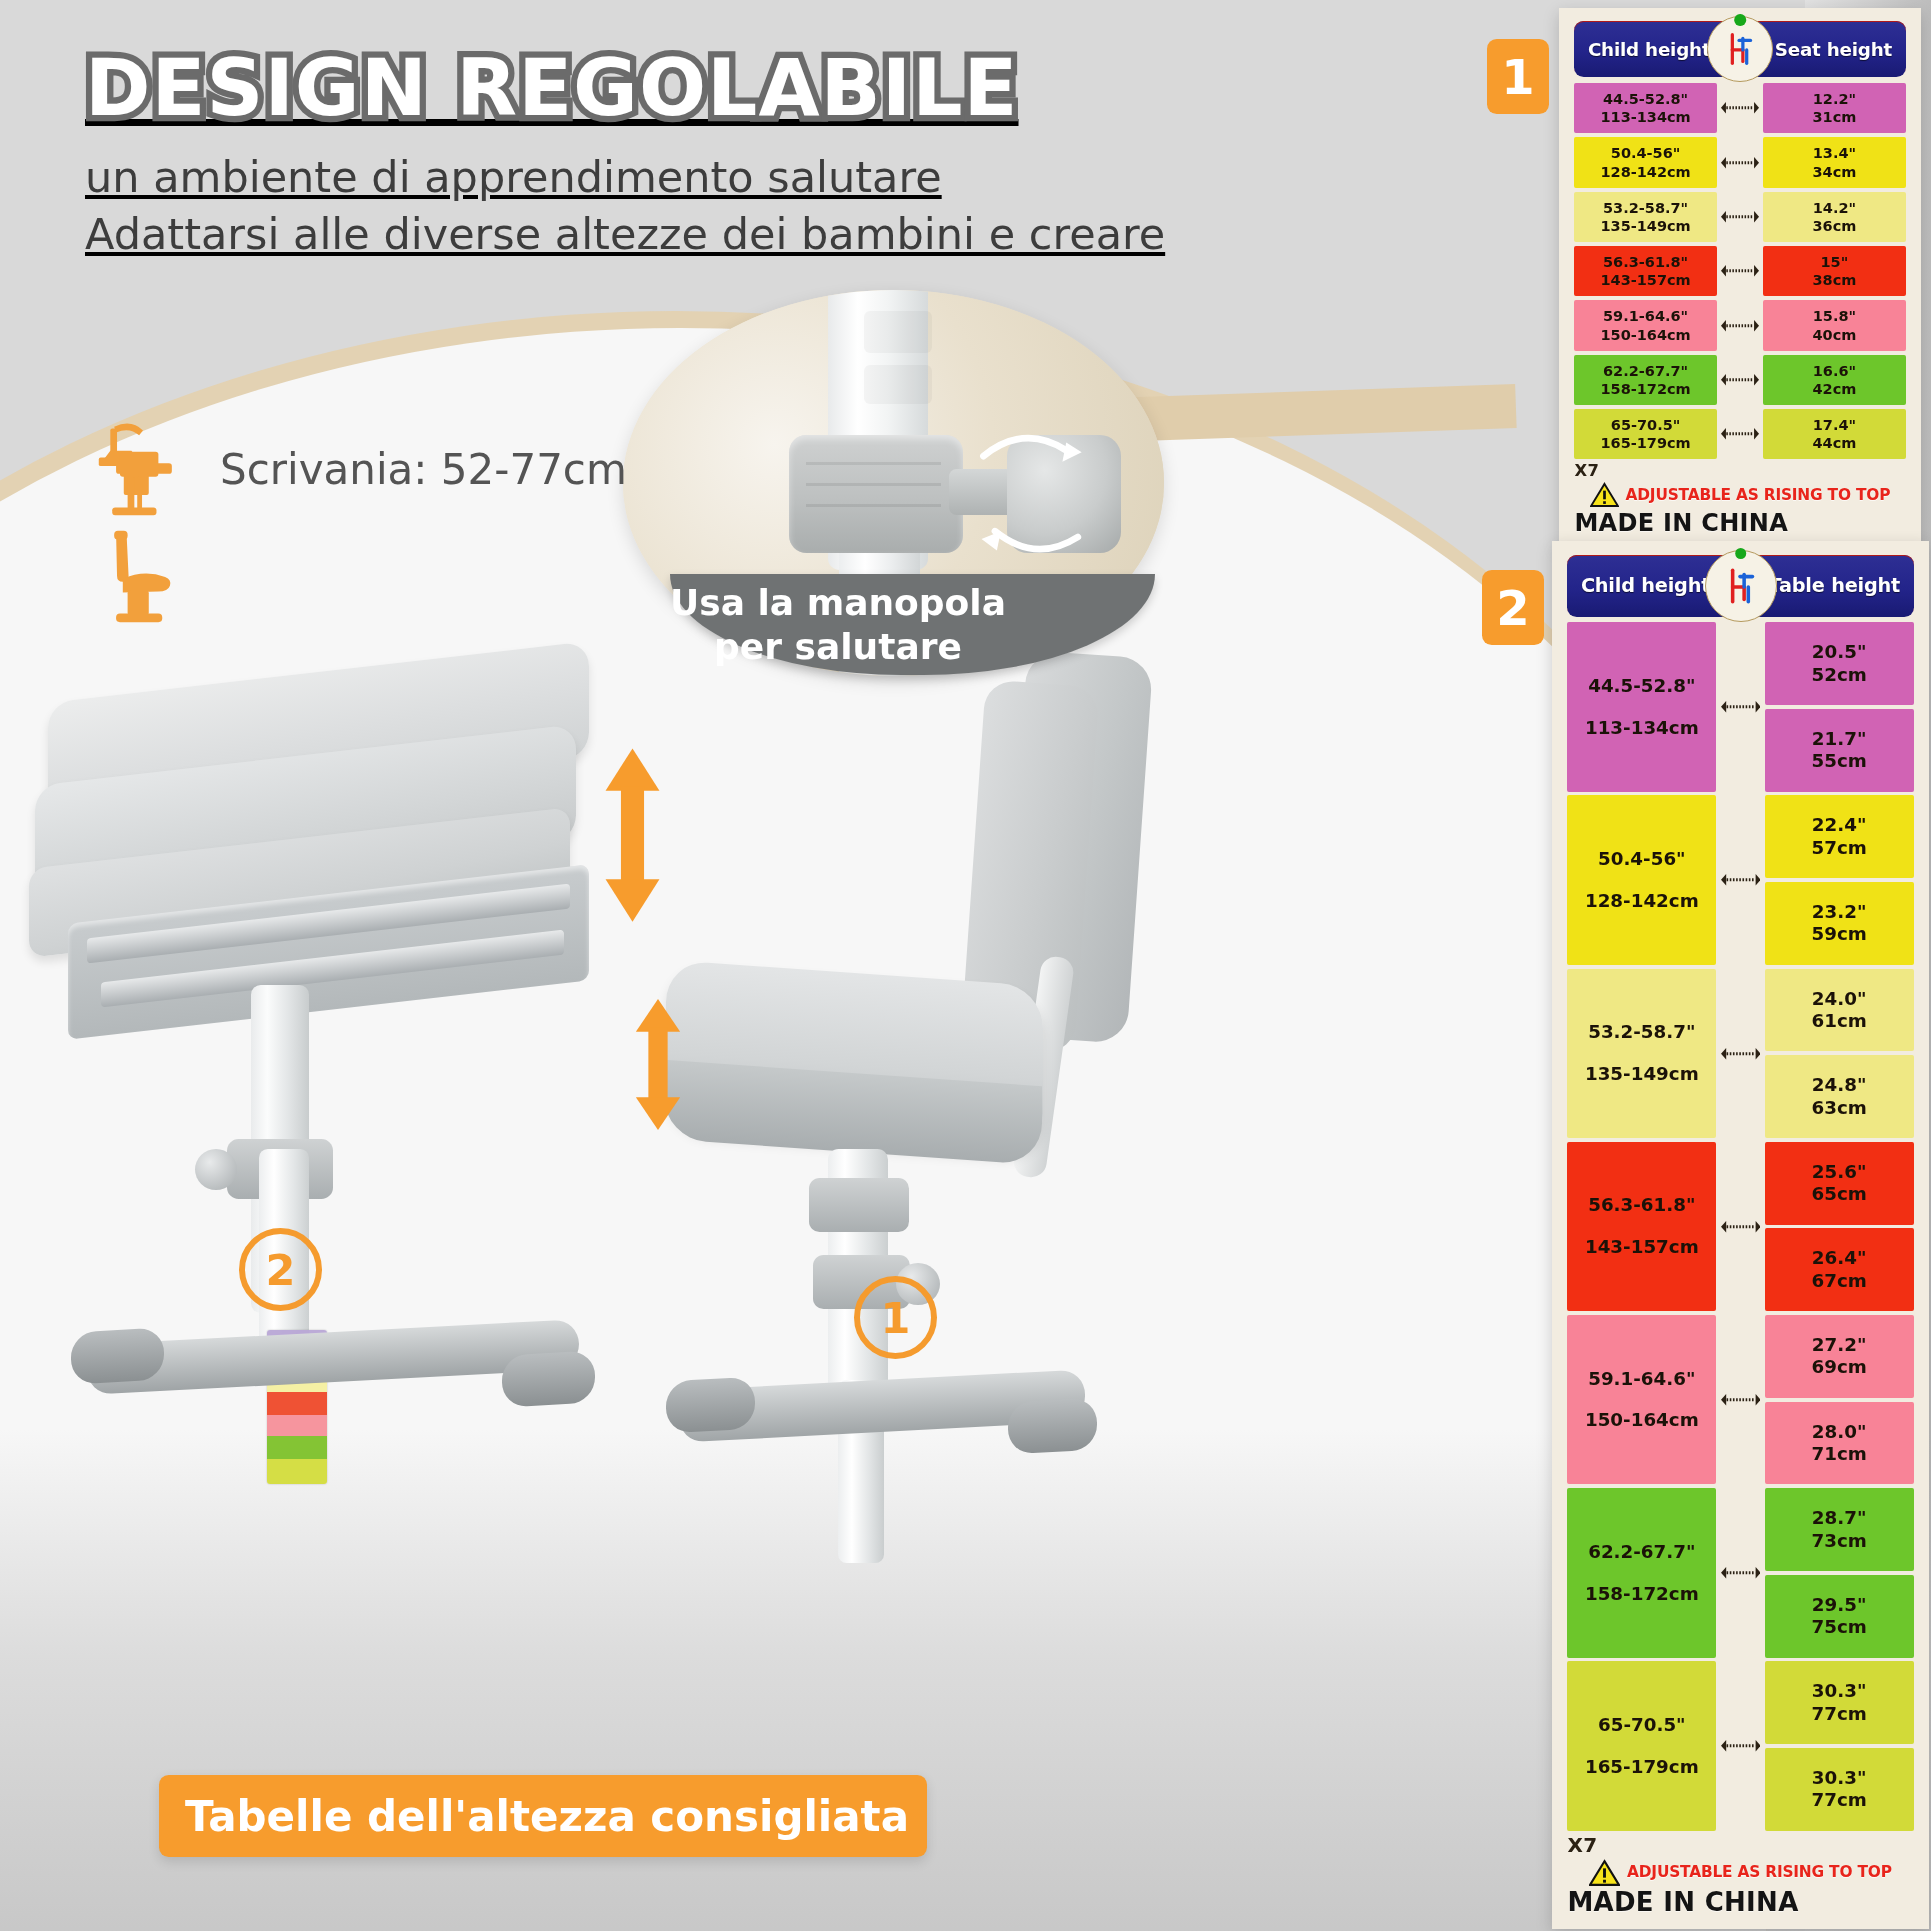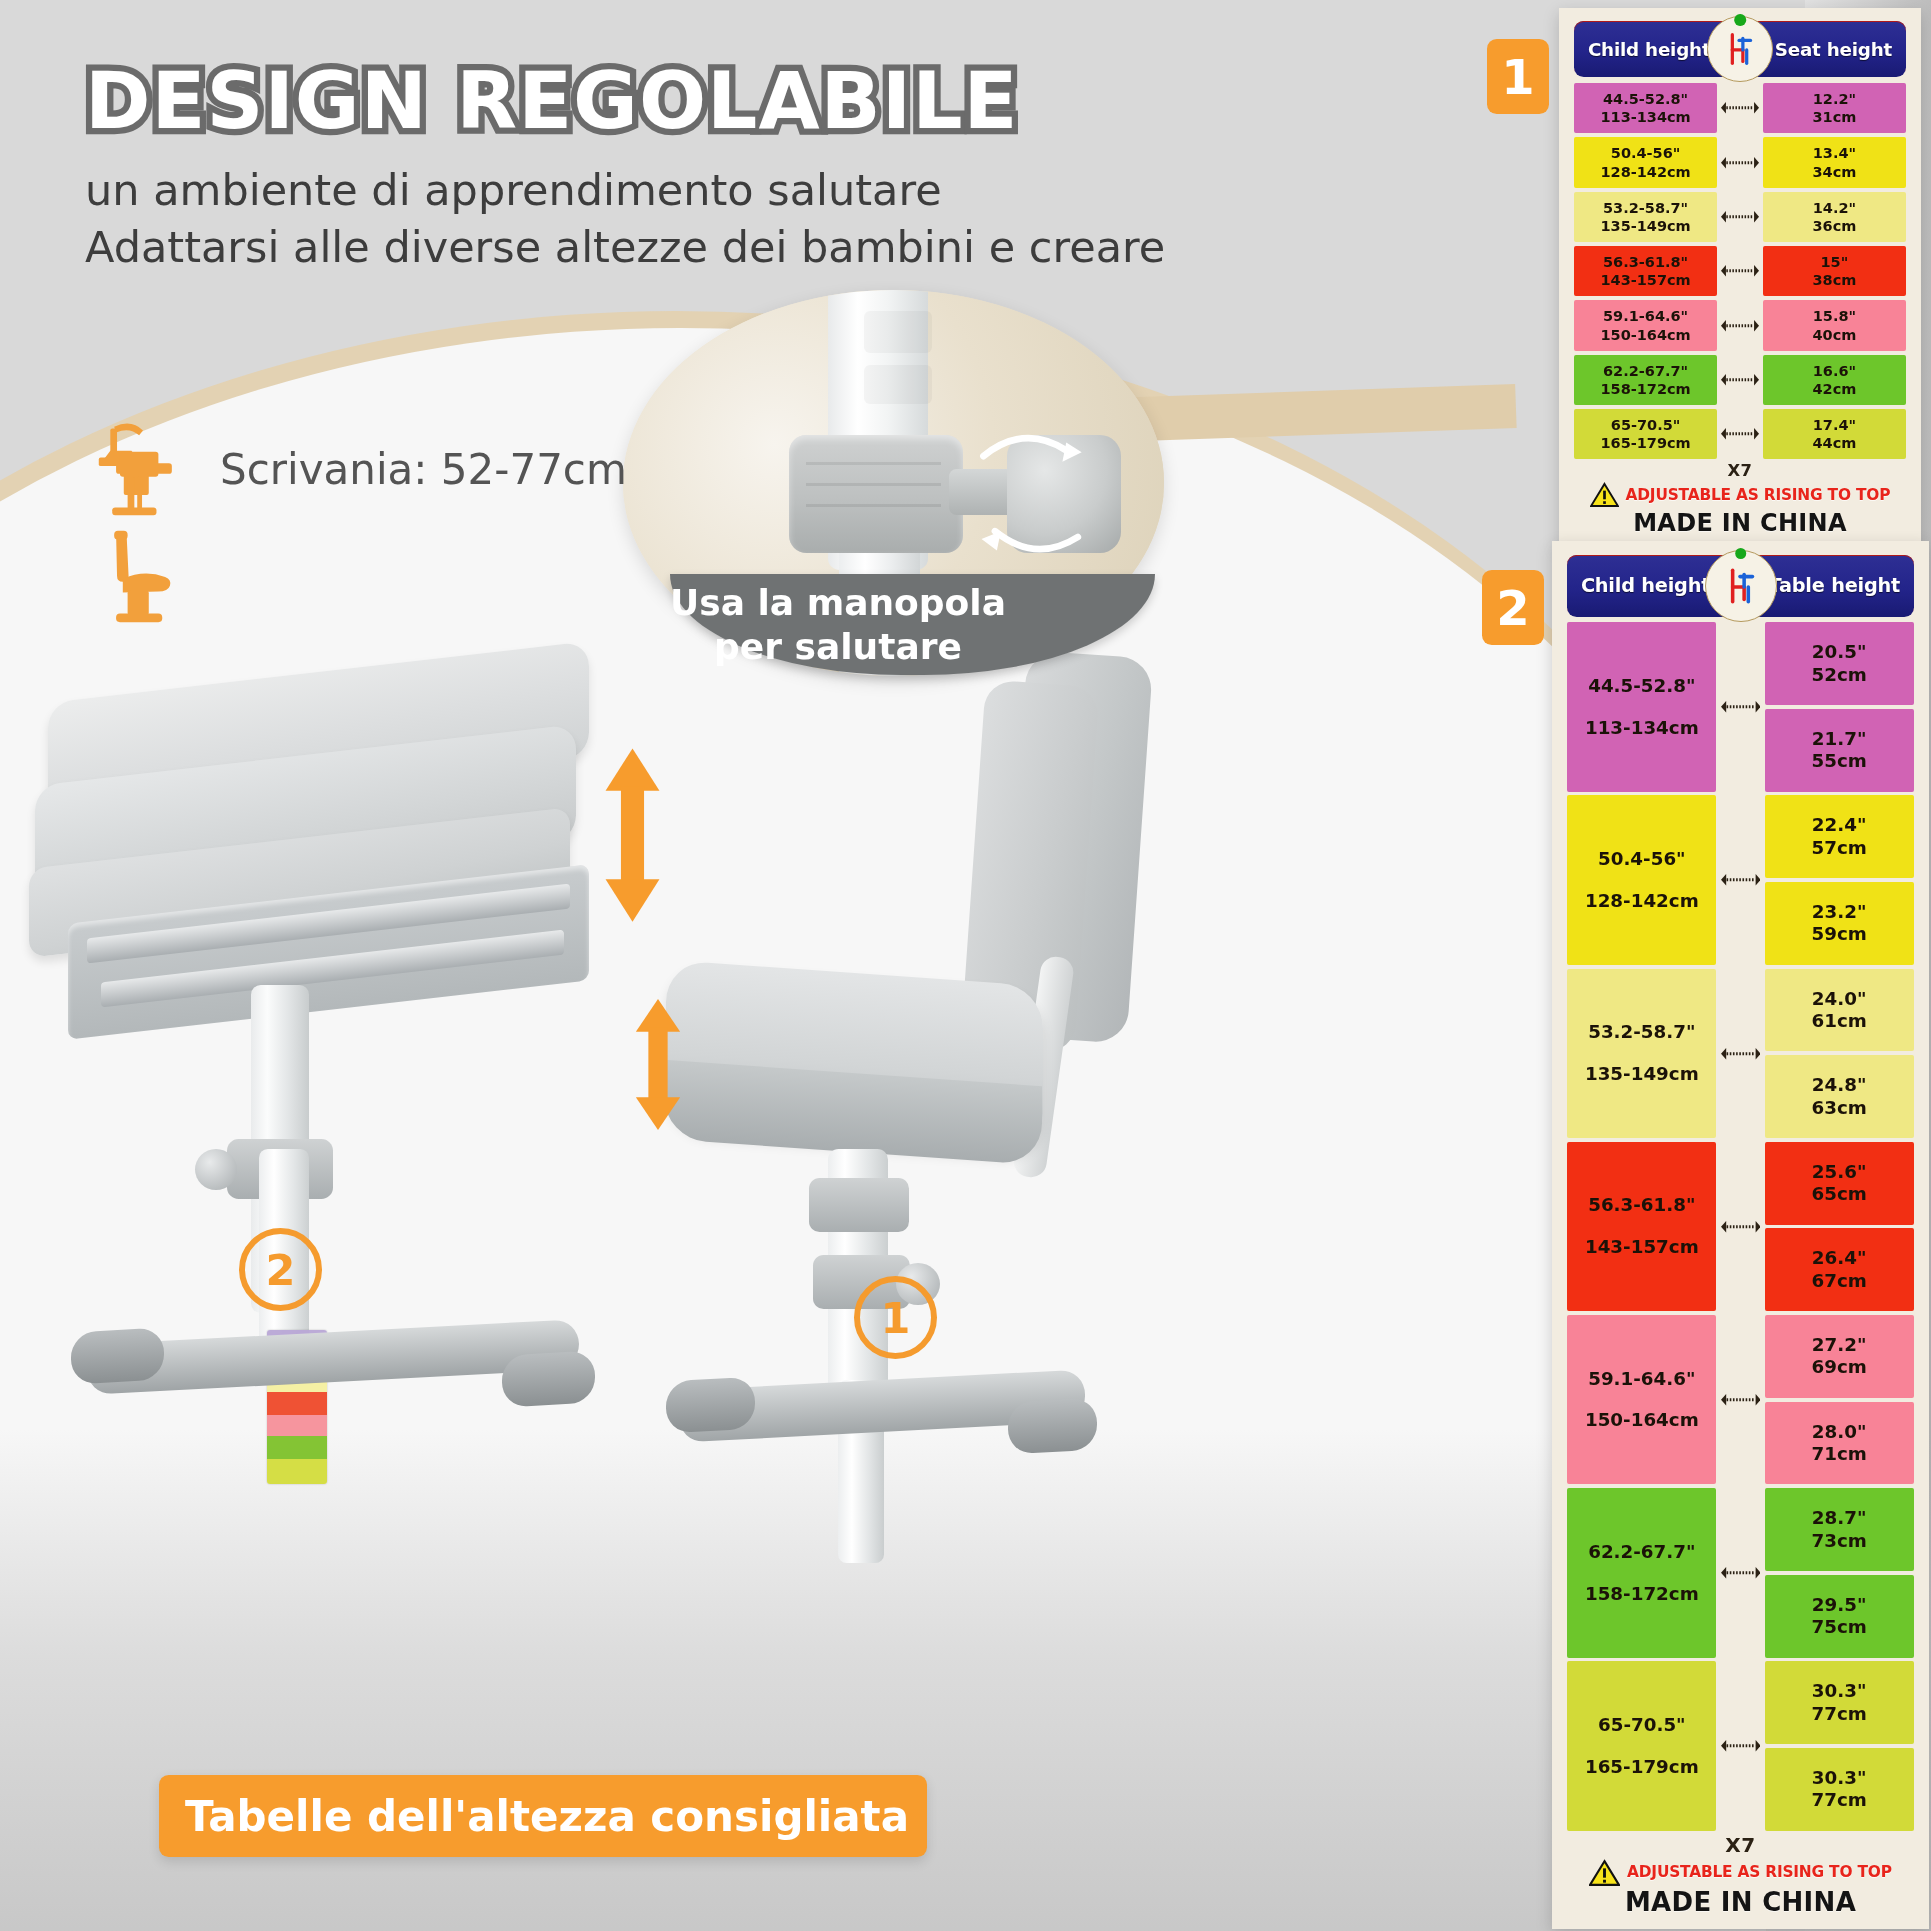--- a/index.html
+++ b/index.html
@@ -28,21 +28,21 @@
     position:absolute;left:0;bottom:0;width:1931px;height:502px;
     background:linear-gradient(180deg,rgba(205,205,205,0) 0%,rgba(198,198,198,.55) 45%,rgba(188,188,188,.8) 100%);
     z-index:2;
   }
   .bg-tan-stripe{
     position:absolute;left:1110px;top:391px;width:406px;height:44px;
     background:#e0cdab;transform:rotate(-2deg);z-index:2;
   }
 
   
-  .header{position:absolute;left:85px;top:60px;z-index:40;}
+  .header{position:absolute;left:85px;top:47px;z-index:40;text-decoration:underline;}
   .title{
     font-size:79px;font-weight:bold;letter-spacing:1px;color:#ffffff;
     -webkit-text-stroke:12.6px #6b6b6b;paint-order:stroke fill;
     margin:0;line-height:1.05;white-space:nowrap;
   }
   .subtitle{
     margin:19.3px 0 0 0;font-size:43px;line-height:1.33;color:#3d3d3d;
     font-weight:400;max-width:1139px;
   }
   .subtitle span{display:block;}
@@ -299,21 +299,21 @@
     color:#1b1208;font-weight:bold;text-align:center;line-height:1.12;
     margin-bottom:3.9px;border-radius:1.9px;
   }
   .chart1 .cell{font-size:14.5px;}
   .chart2 .cell{font-size:18.3px;}
   .cell .ln{display:block;padding:1px 0;}
 
   .midcell{display:flex;align-items:center;justify-content:center;margin-bottom:3.9px;}
   .dbl-arrow{width:82%;height:13.5px;position:relative;}
 
-  .chart-foot{flex:0 0 auto;padding-top:1.9px;text-align:center;}
+  .chart-foot{flex:0 0 auto;padding-top:1.9px;}
   .x7{font-size:16.4px;font-weight:bold;color:#2b2114;letter-spacing:0.5px;margin:-3.9px 0 1.9px 0;}
   .chart2 .x7{font-size:20px;}
   .warn-row{display:flex;align-items:center;justify-content:center;gap:6.8px;}
   .adj-text{color:#e8241b;font-weight:bold;font-size:15.4px;letter-spacing:-0.2px;
     text-shadow:0 1px 0 rgba(255,255,255,.7);}
   .chart2 .adj-text{font-size:15.4px;}
   .mic-text{color:#141414;font-weight:bold;font-size:24px;letter-spacing:0.3px;margin-top:1.9px;
     text-shadow:0 1px 0 rgba(255,255,255,.6);}
   .chart2 .mic-text{font-size:26px;}
 </style>

